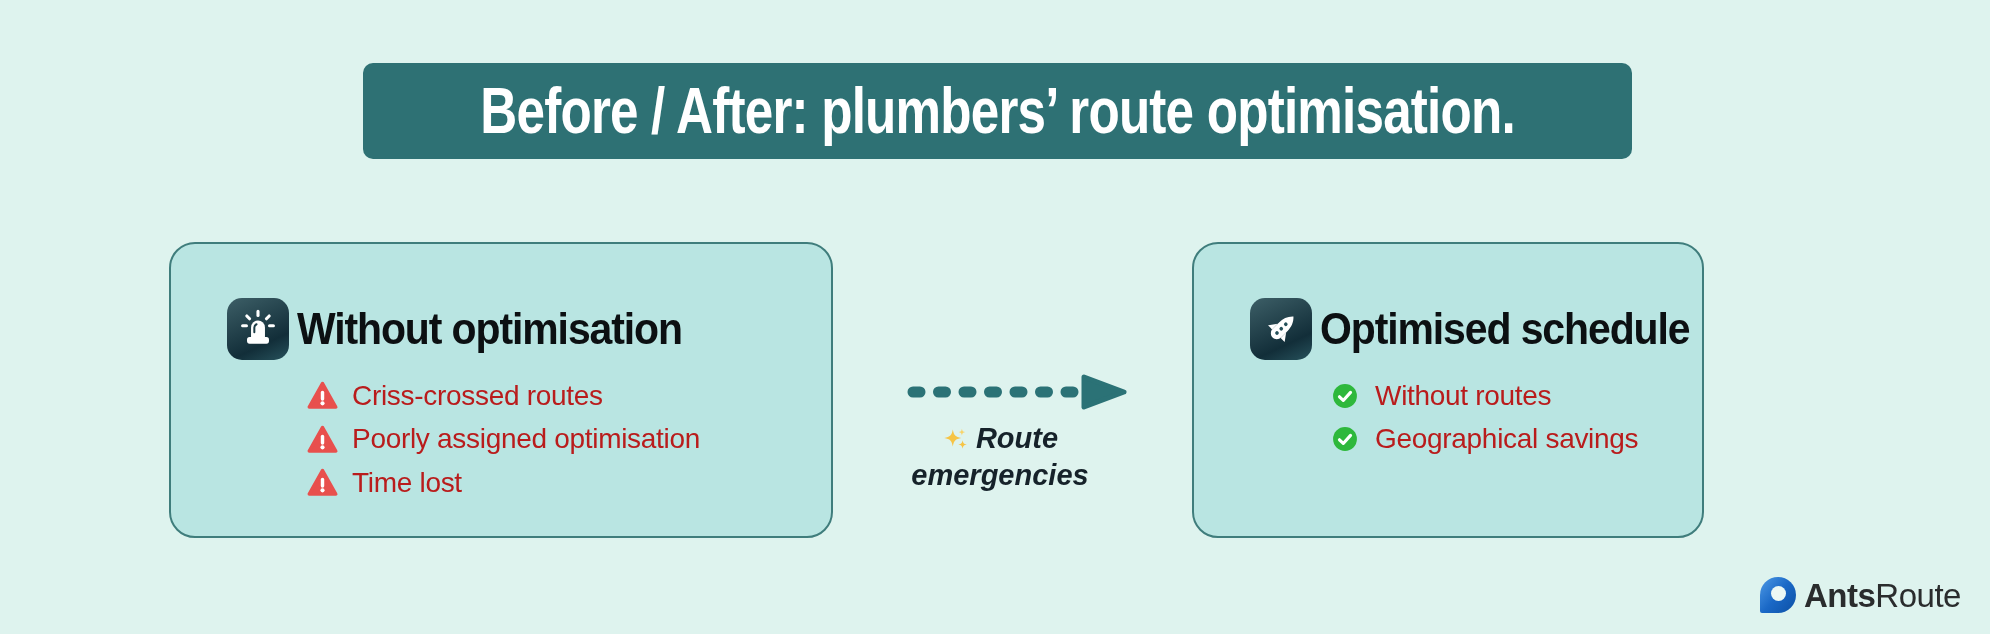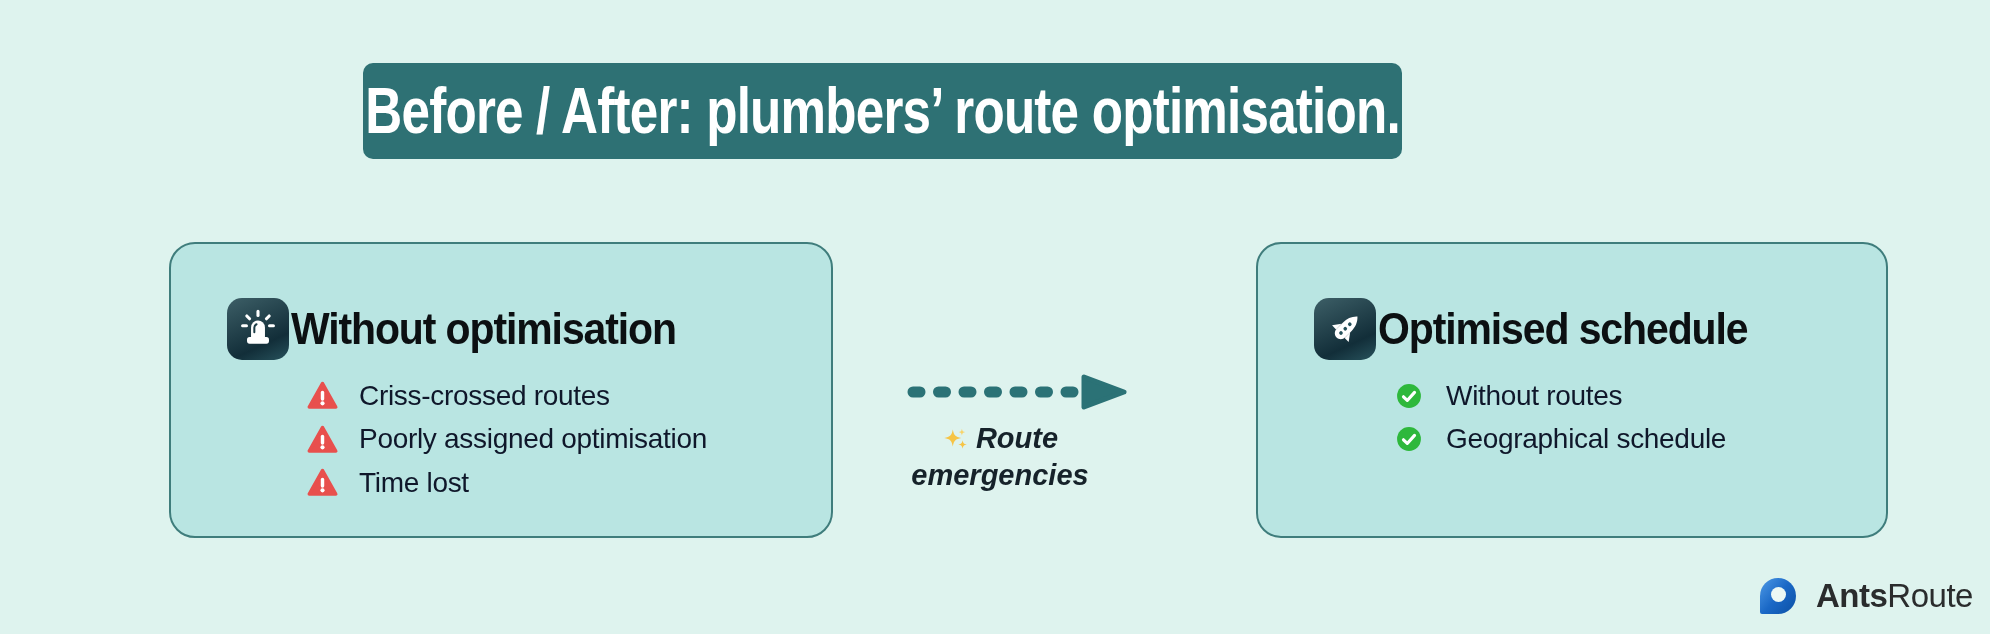--- a/index.html
+++ b/index.html
@@ -8,45 +8,45 @@
   #stage {
     position:relative;
     width:1990px; height:634px;
     background:#def3ee;
     overflow:hidden;
   }
 
   
   .banner {
     position:absolute; left:363px; top:63px;
-    width:1039px; height:96px;
+    width:1269px; height:96px;
     background:#2e7174;
     border-radius:10px;
     display:flex; align-items:center; justify-content:center;
   }
   .banner-title {
     color:#ffffff; font-weight:700; font-size:64px;
     letter-spacing:-1px; white-space:nowrap;
     transform:scaleX(0.80);
   }
 
   
   .card {
     position:absolute; top:242px; height:296px;
     background:#b9e5e2;
     border:2px solid #3f7d7c;
     border-radius:26px;
     box-sizing:border-box;
   }
   .card-before { left:169px;  width:664px; }
-  .card-after  { left:1256px; width:632px;border-radius:25px; }
+  .card-after  { left:1192px; width:512px; }
 
   .card-header {
     position:absolute; left:56px; top:54px;
-    display:flex; align-items:center; gap:2px;
+    display:flex; align-items:center; gap:8px;
   }
   .tile {
     width:62px; height:62px; border-radius:15px; flex:0 0 auto;
     background:linear-gradient(155deg,#3d5f67 0%, #122e39 70%, #27525c 100%);
     display:flex; align-items:center; justify-content:center;
   }
   .tile svg { width:44px; height:44px; }
   .card-title {
     font-size:45px; font-weight:700; color:#0c1012;
     letter-spacing:-1.2px; white-space:nowrap;
@@ -55,38 +55,38 @@
 
   .card-list {
     position:absolute; left:133px; top:130px;
     display:flex; flex-direction:column;
   }
   .row { display:flex; align-items:center; height:43.5px; }
   .row-icon { width:36px; display:flex; align-items:center; justify-content:center; flex:0 0 auto; }
   .icon-warn  { width:33px; height:33px; }
   .icon-check { width:26px; height:26px; }
   .row-text {
-    margin-left:19px; font-size:28px; color:#0f172a; letter-spacing:-0.3px;
+    margin-left:12px; font-size:28px; color:#b91c1c; letter-spacing:-0.3px;
     white-space:nowrap;
   }
 
   
   .arrow-wrap { position:absolute; left:903px; top:373px; width:224px; height:38px; }
   .route-label {
     position:absolute; left:845px; top:420px; width:310px;
     text-align:center; font-size:29px; line-height:37px;
     font-weight:700; font-style:italic; color:#16222a;
   }
   .route-label .line { display:block; }
   .sparkles { width:27px; height:27px; vertical-align:-5px; margin-right:7px; }
 
   
   .brand {
     position:absolute; left:1760px; top:577px;
-    display:flex; align-items:center; gap:20px;
+    display:flex; gap:8px;
   }
   .logo-mark {
     width:36px; height:36px; position:relative; flex:0 0 auto;
     border-radius:50% 50% 50% 2px;
     background:linear-gradient(130deg,#4e9ae6 0%, #1a68c6 50%, #0c50a5 100%);
   }
   .logo-mark::after {
     content:""; position:absolute; left:11px; top:9px;
     width:15px; height:15px; border-radius:50%;
     background:#ecf8f4;
@@ -199,21 +199,21 @@
         </span>
         <span class="row-text">Without routes</span>
       </div>
       <div class="row">
         <span class="row-icon">
           <svg class="icon-check" viewBox="0 0 24 24">
               <circle cx="12" cy="12" r="11" fill="#2eb83c"></circle>
               <path d="M6.9 12.7 L10.4 16.1 L17.1 8.7" stroke="#ffffff" stroke-width="2.9" fill="none" stroke-linecap="round" stroke-linejoin="round"></path>
             </svg>
         </span>
-        <span class="row-text">Geographical schedule</span>
+        <span class="row-text">Geographical savings</span>
       </div>
     </div>
   </div>
 
   <div class="brand">
     <div class="logo-mark"></div>
     <div class="brand-text">
       <span class="brand-bold">Ants</span><span class="brand-reg">Route</span>
     </div>
   </div>

